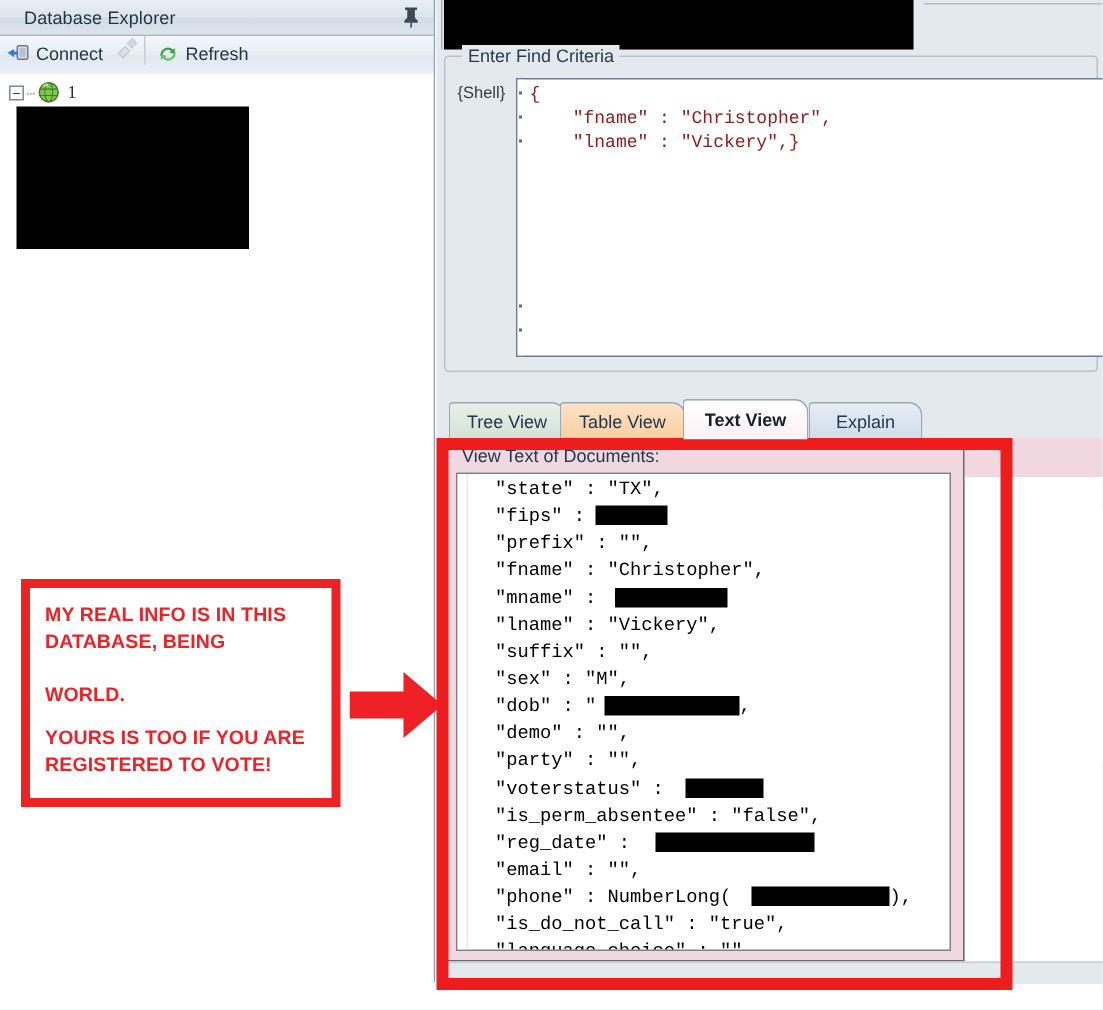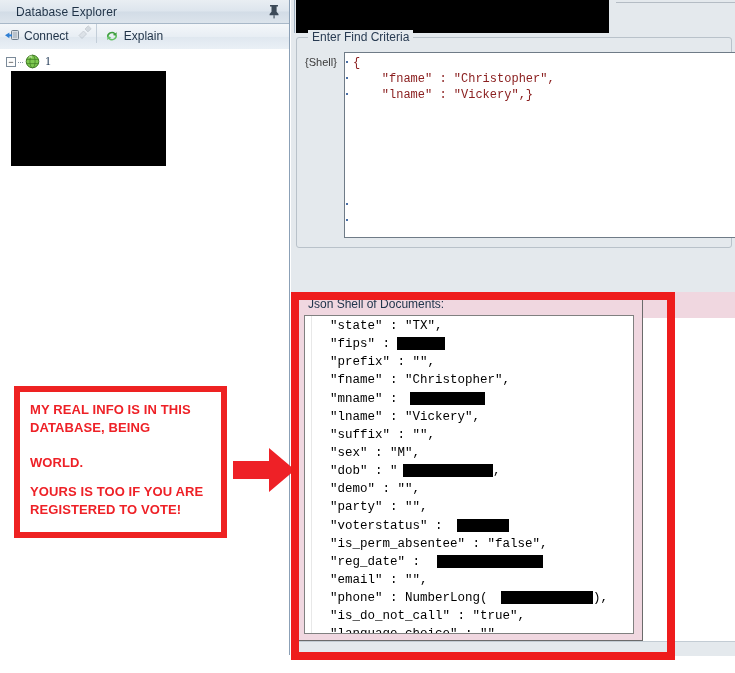--- a/index.html
+++ b/index.html
@@ -234,21 +234,21 @@
         </svg>
       </span>
       <span class="tb-sep"></span>
       <div class="tb-btn">
         <span class="tb-icon">
           <svg width="16" height="16" viewBox="0 0 16 16">
             <path d="M3 9.5 a5 5 0 0 1 8.4 -4.3 l1.4 -1 -0.4 3.9 -3.6 -1.2 1.3 -0.9 a3.5 3.5 0 0 0 -5.6 3.1 z" fill="#3f9e3f"></path>
             <path d="M13 6.7 a5 5 0 0 1 -8.5 4.2 l-1.4 1 0.5 -3.9 3.6 1.3 -1.3 0.9 a3.5 3.5 0 0 0 5.6 -3.2 z" fill="#63c263"></path>
           </svg>
         </span>
-        <span>Explain</span>
+        <span>Refresh</span>
       </div>
     </div>
 
     <div class="tree-area">
       <div class="tree-row">
         <span class="expander">−</span>
         <span class="dots"></span>
         <span class="globe">
           <svg width="15" height="15" viewBox="0 0 15 15">
             <circle cx="7.5" cy="7.5" r="6.3" fill="#7ec850" stroke="#3f7a24" stroke-width="1"></circle>
@@ -282,26 +282,40 @@
           <i style="top:150px"></i>
             <i style="top:166px"></i>
         </div>
         <div class="find-text">{</div>
         <div class="find-text" style="top:18px">    "fname" : "Christopher",</div>
         <div class="find-text" style="top:34px">    "lname" : "Vickery",}</div>
       </div>
     </div>
 
     <div class="tabstrip-base"></div>
+    <div class="tabs">
+      <div class="tab tree">
+        <span>Tree View</span>
+      </div>
+      <div class="tab table">
+        <span>Table View</span>
+      </div>
+      <div class="tab text">
+        <span>Text View</span>
+      </div>
+      <div class="tab explain">
+        <span>Explain</span>
+      </div>
+    </div>
 
     <div class="textview-right"></div>
     <div class="below-tabs-bg"></div>
 
     <div class="textview">
-      <span class="tv-label">Json Shell of Documents:</span>
+      <span class="tv-label">View Text of Documents:</span>
       <div class="json-box">
         <div class="json-gutter"></div>
         <div class="json-text" id="json-text"><div class="jline"><span>  "state" : "TX",</span></div><div class="jline"><span>  "fips" : </span><span class="blk" style="left: 82px; width: 48px;"></span><span style="position: absolute; left: 130px; top: 0px;"></span></div><div class="jline"><span>  "prefix" : "",</span></div><div class="jline"><span>  "fname" : "Christopher",</span></div><div class="jline"><span>  "mname" : </span><span class="blk" style="left: 95px; width: 75px;"></span><span style="position: absolute; left: 170px; top: 0px;"></span></div><div class="jline"><span>  "lname" : "Vickery",</span></div><div class="jline"><span>  "suffix" : "",</span></div><div class="jline"><span>  "sex" : "M",</span></div><div class="jline"><span>  "dob" : "</span><span class="blk" style="left: 88px; width: 90px;"></span><span style="position: absolute; left: 178px; top: 0px;">,</span></div><div class="jline"><span>  "demo" : "",</span></div><div class="jline"><span>  "party" : "",</span></div><div class="jline"><span>  "voterstatus" : </span><span class="blk" style="left: 142px; width: 52px;"></span><span style="position: absolute; left: 194px; top: 0px;"></span></div><div class="jline"><span>  "is_perm_absentee" : "false",</span></div><div class="jline"><span>  "reg_date" : </span><span class="blk" style="left: 122px; width: 106px;"></span><span style="position: absolute; left: 228px; top: 0px;"></span></div><div class="jline"><span>  "email" : "",</span></div><div class="jline"><span>  "phone" : NumberLong(</span><span class="blk" style="left: 186px; width: 92px;"></span><span style="position: absolute; left: 278px; top: 0px;">),</span></div><div class="jline"><span>  "is_do_not_call" : "true",</span></div><div class="jline"><span>  "language_choice" : "",</span></div></div>
       </div>
     </div>
 
     <div class="rp-bottom"></div>
   </div>
 
 

